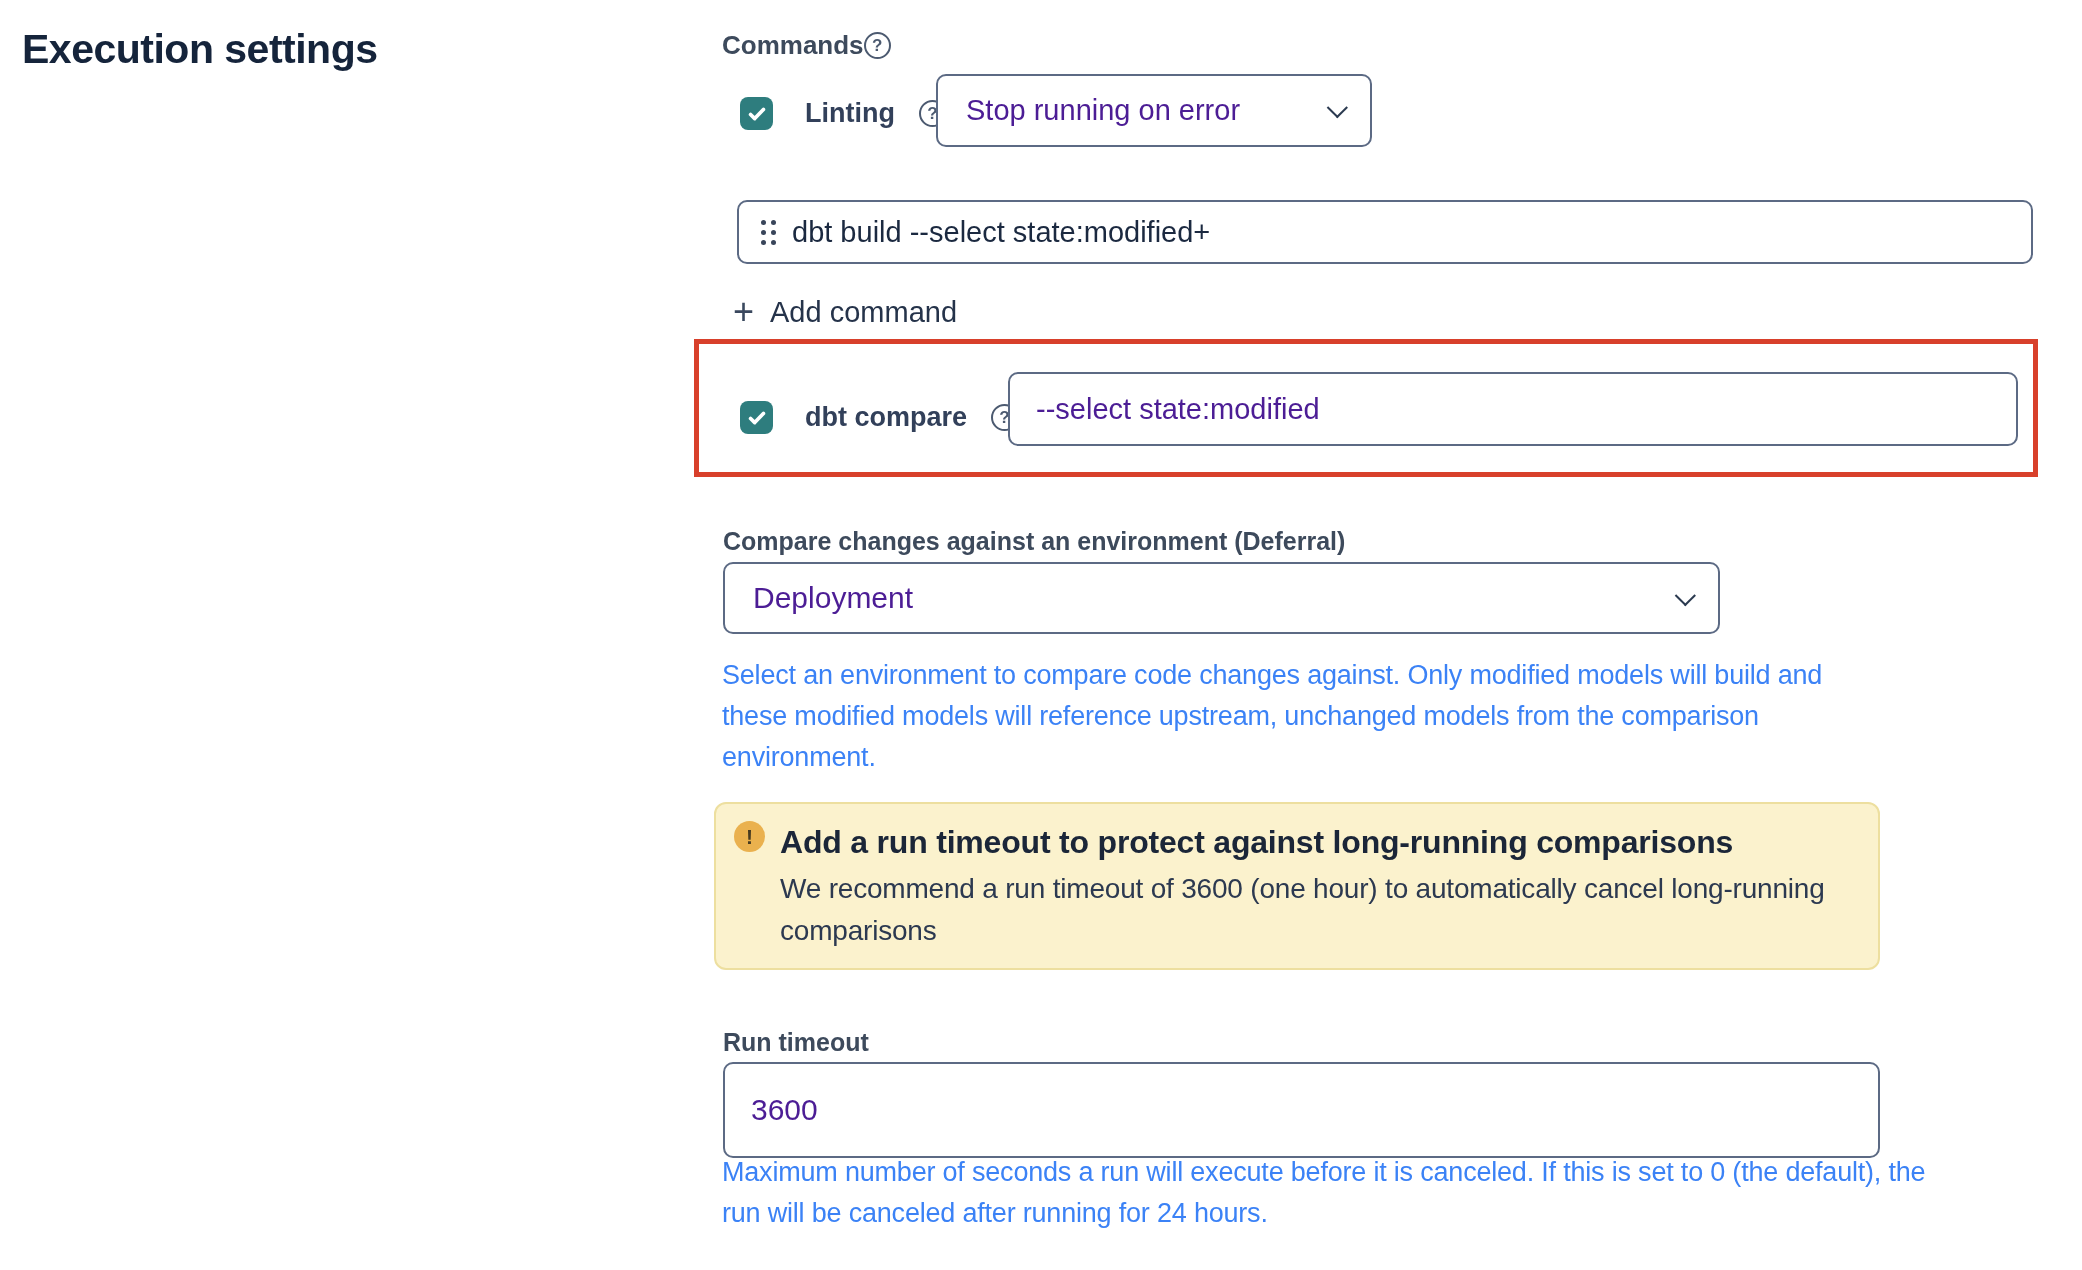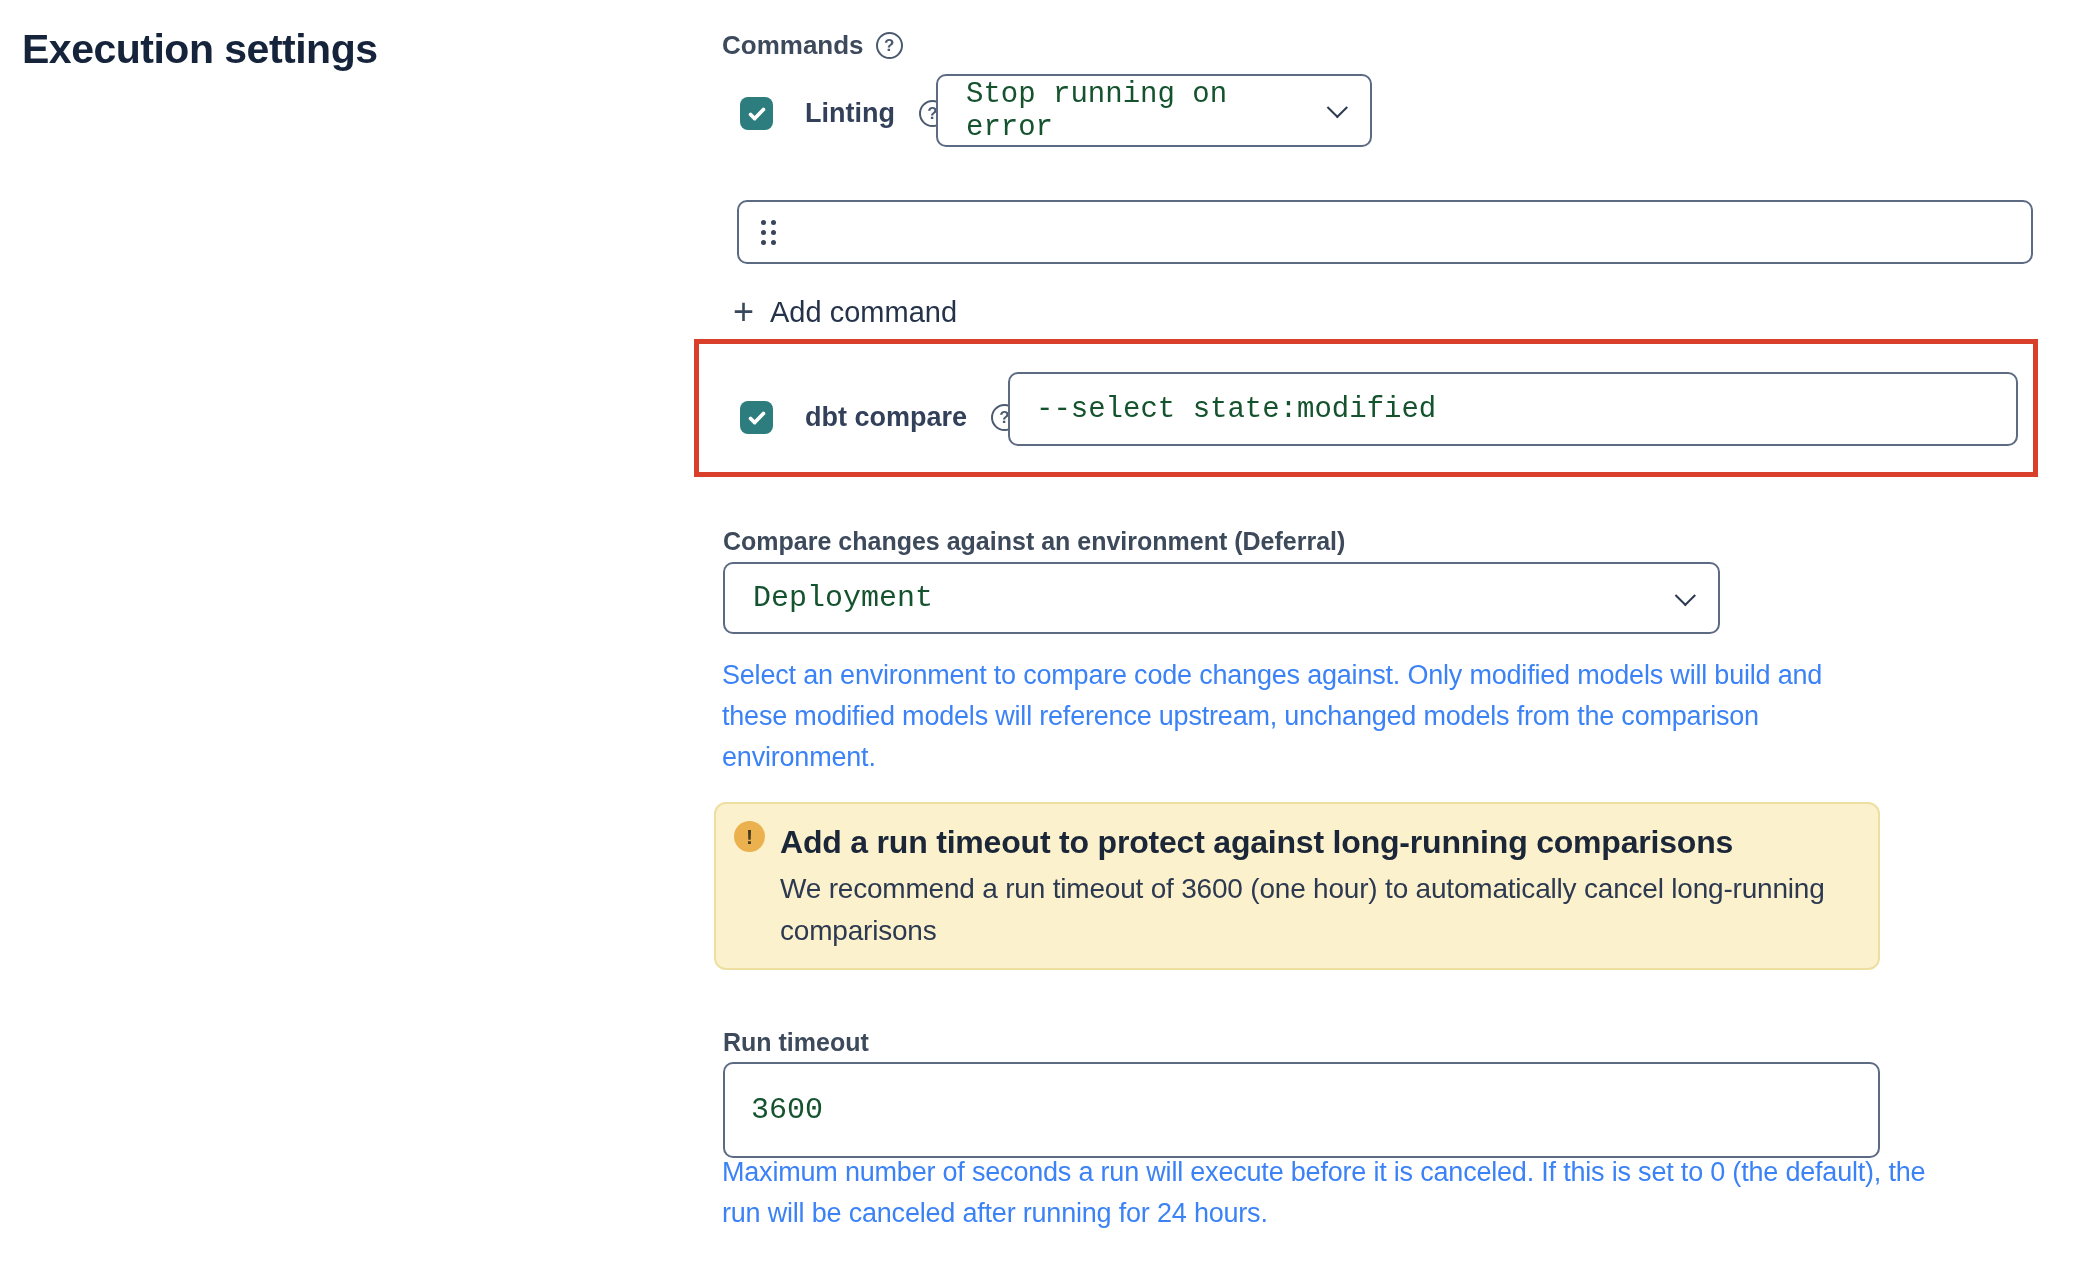--- a/index.html
+++ b/index.html
@@ -20,21 +20,21 @@
     font-size: 41px; font-weight: 700;
     color: #15243b;
     letter-spacing: -0.5px;
   }
 
   
   .field-label {
     font-size: 25px; font-weight: 700;
     color: #3d4a5c;
   }
-  .label-row { display: flex; align-items: center; gap: 12px; }
+  .label-row { display: flex; align-items: center; }
 
   
   .help-icon {
     width: 27px; height: 27px;
     border: 2px solid #4c5a70;
     border-radius: 50%;
     display: inline-flex; align-items: center; justify-content: center;
     font-size: 17px; font-weight: 700; color: #4c5a70;
     flex: 0 0 auto;
     cursor: pointer;
@@ -49,23 +49,23 @@
     cursor: pointer;
     flex: 0 0 auto;
   }
   .checkbox svg { width: 22px; height: 22px; }
 
   
   .select-box, .text-input {
     border: 2px solid #5c6a84;
     border-radius: 10px;
     background: #ffffff;
-    font-family: Liberation Mono, monospace;
+    font-family: Liberation Sans, sans-serif;
     font-size: 29px;
-    color: #14532d;
+    color: #4c1d95;
   }
   .select-box {
     display: flex; align-items: center;
     padding: 0 28px;
     cursor: pointer;
   }
   .select-box .select-value { flex: 1 1 auto; }
   .chevron {
     width: 15px; height: 15px;
     border-right: 2.5px solid #2b3a50;
@@ -179,20 +179,21 @@
 
 <div class="abs command-row">
   <span class="drag-handle">
     <i></i>
       <i></i>
       <i></i>
       <i></i>
       <i></i>
       <i></i>
   </span>
+  <input type="text" value="dbt build --select state:modified+" style="">
 </div>
 
 <button class="abs add-command">
   <span class="plus">+</span>
   <span class="add-label">Add command</span>
 </button>
 
 <div class="abs annotation-box"></div>
 
 <div class="abs check-row" style="left:740px; top:401px; gap:32px;">

